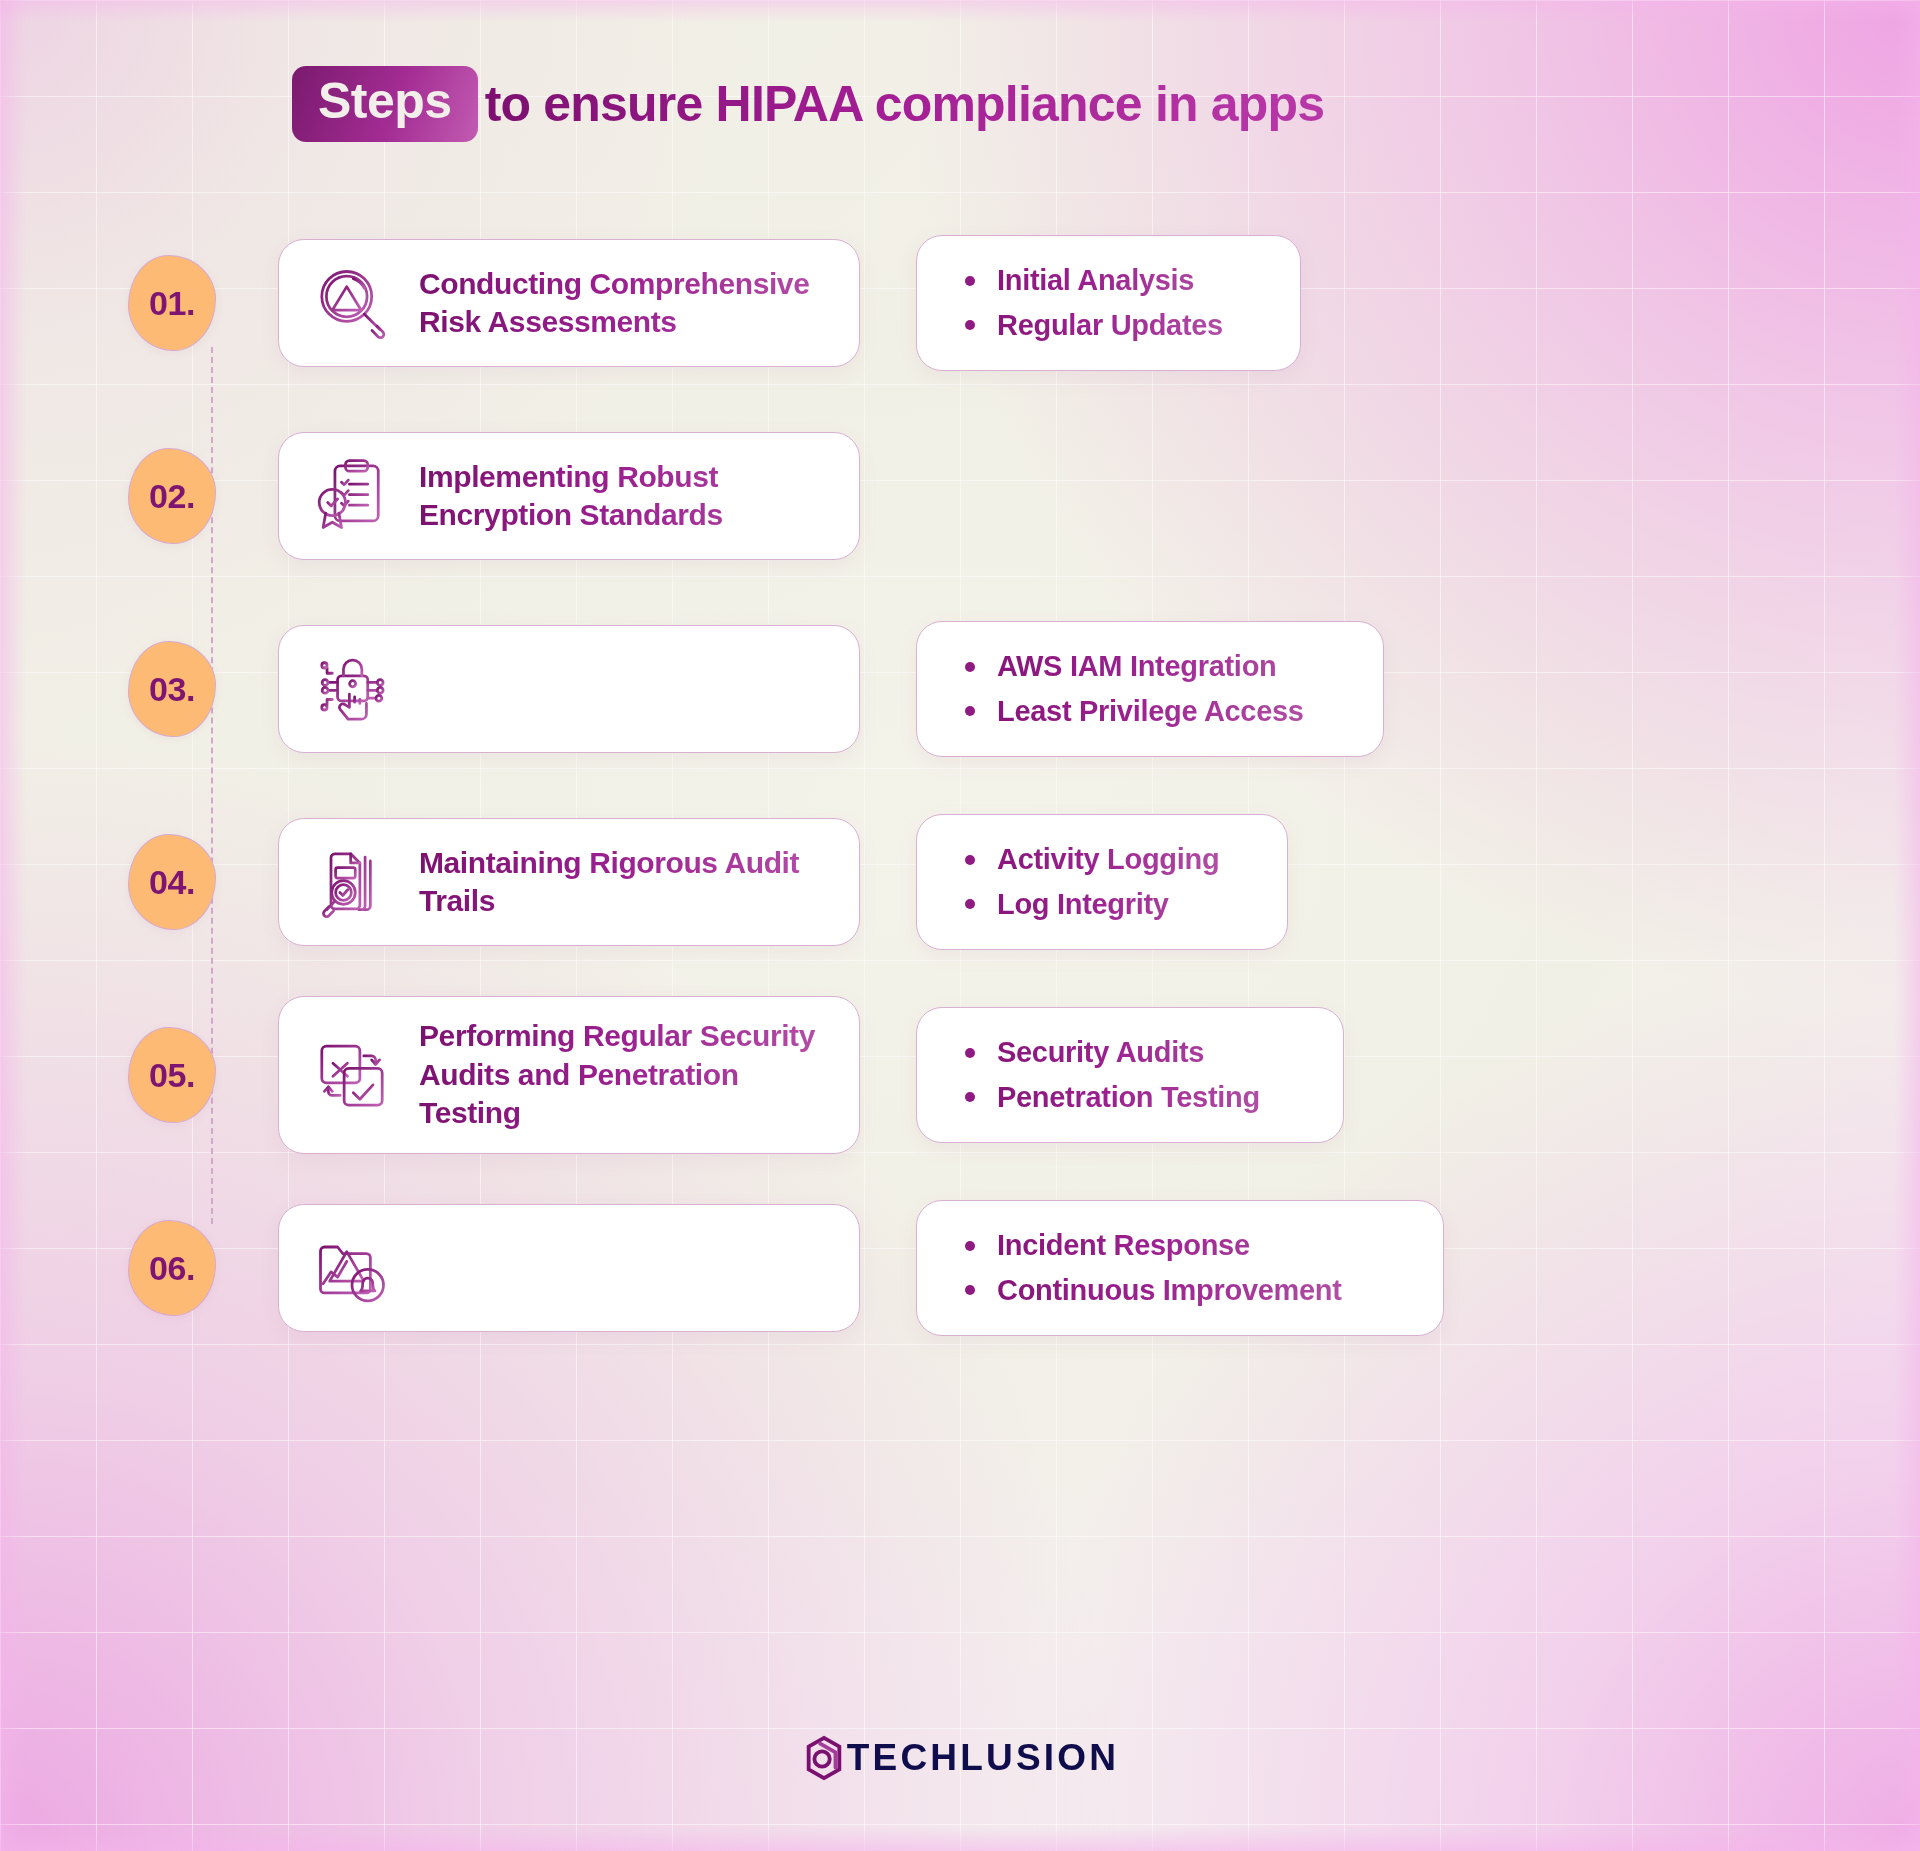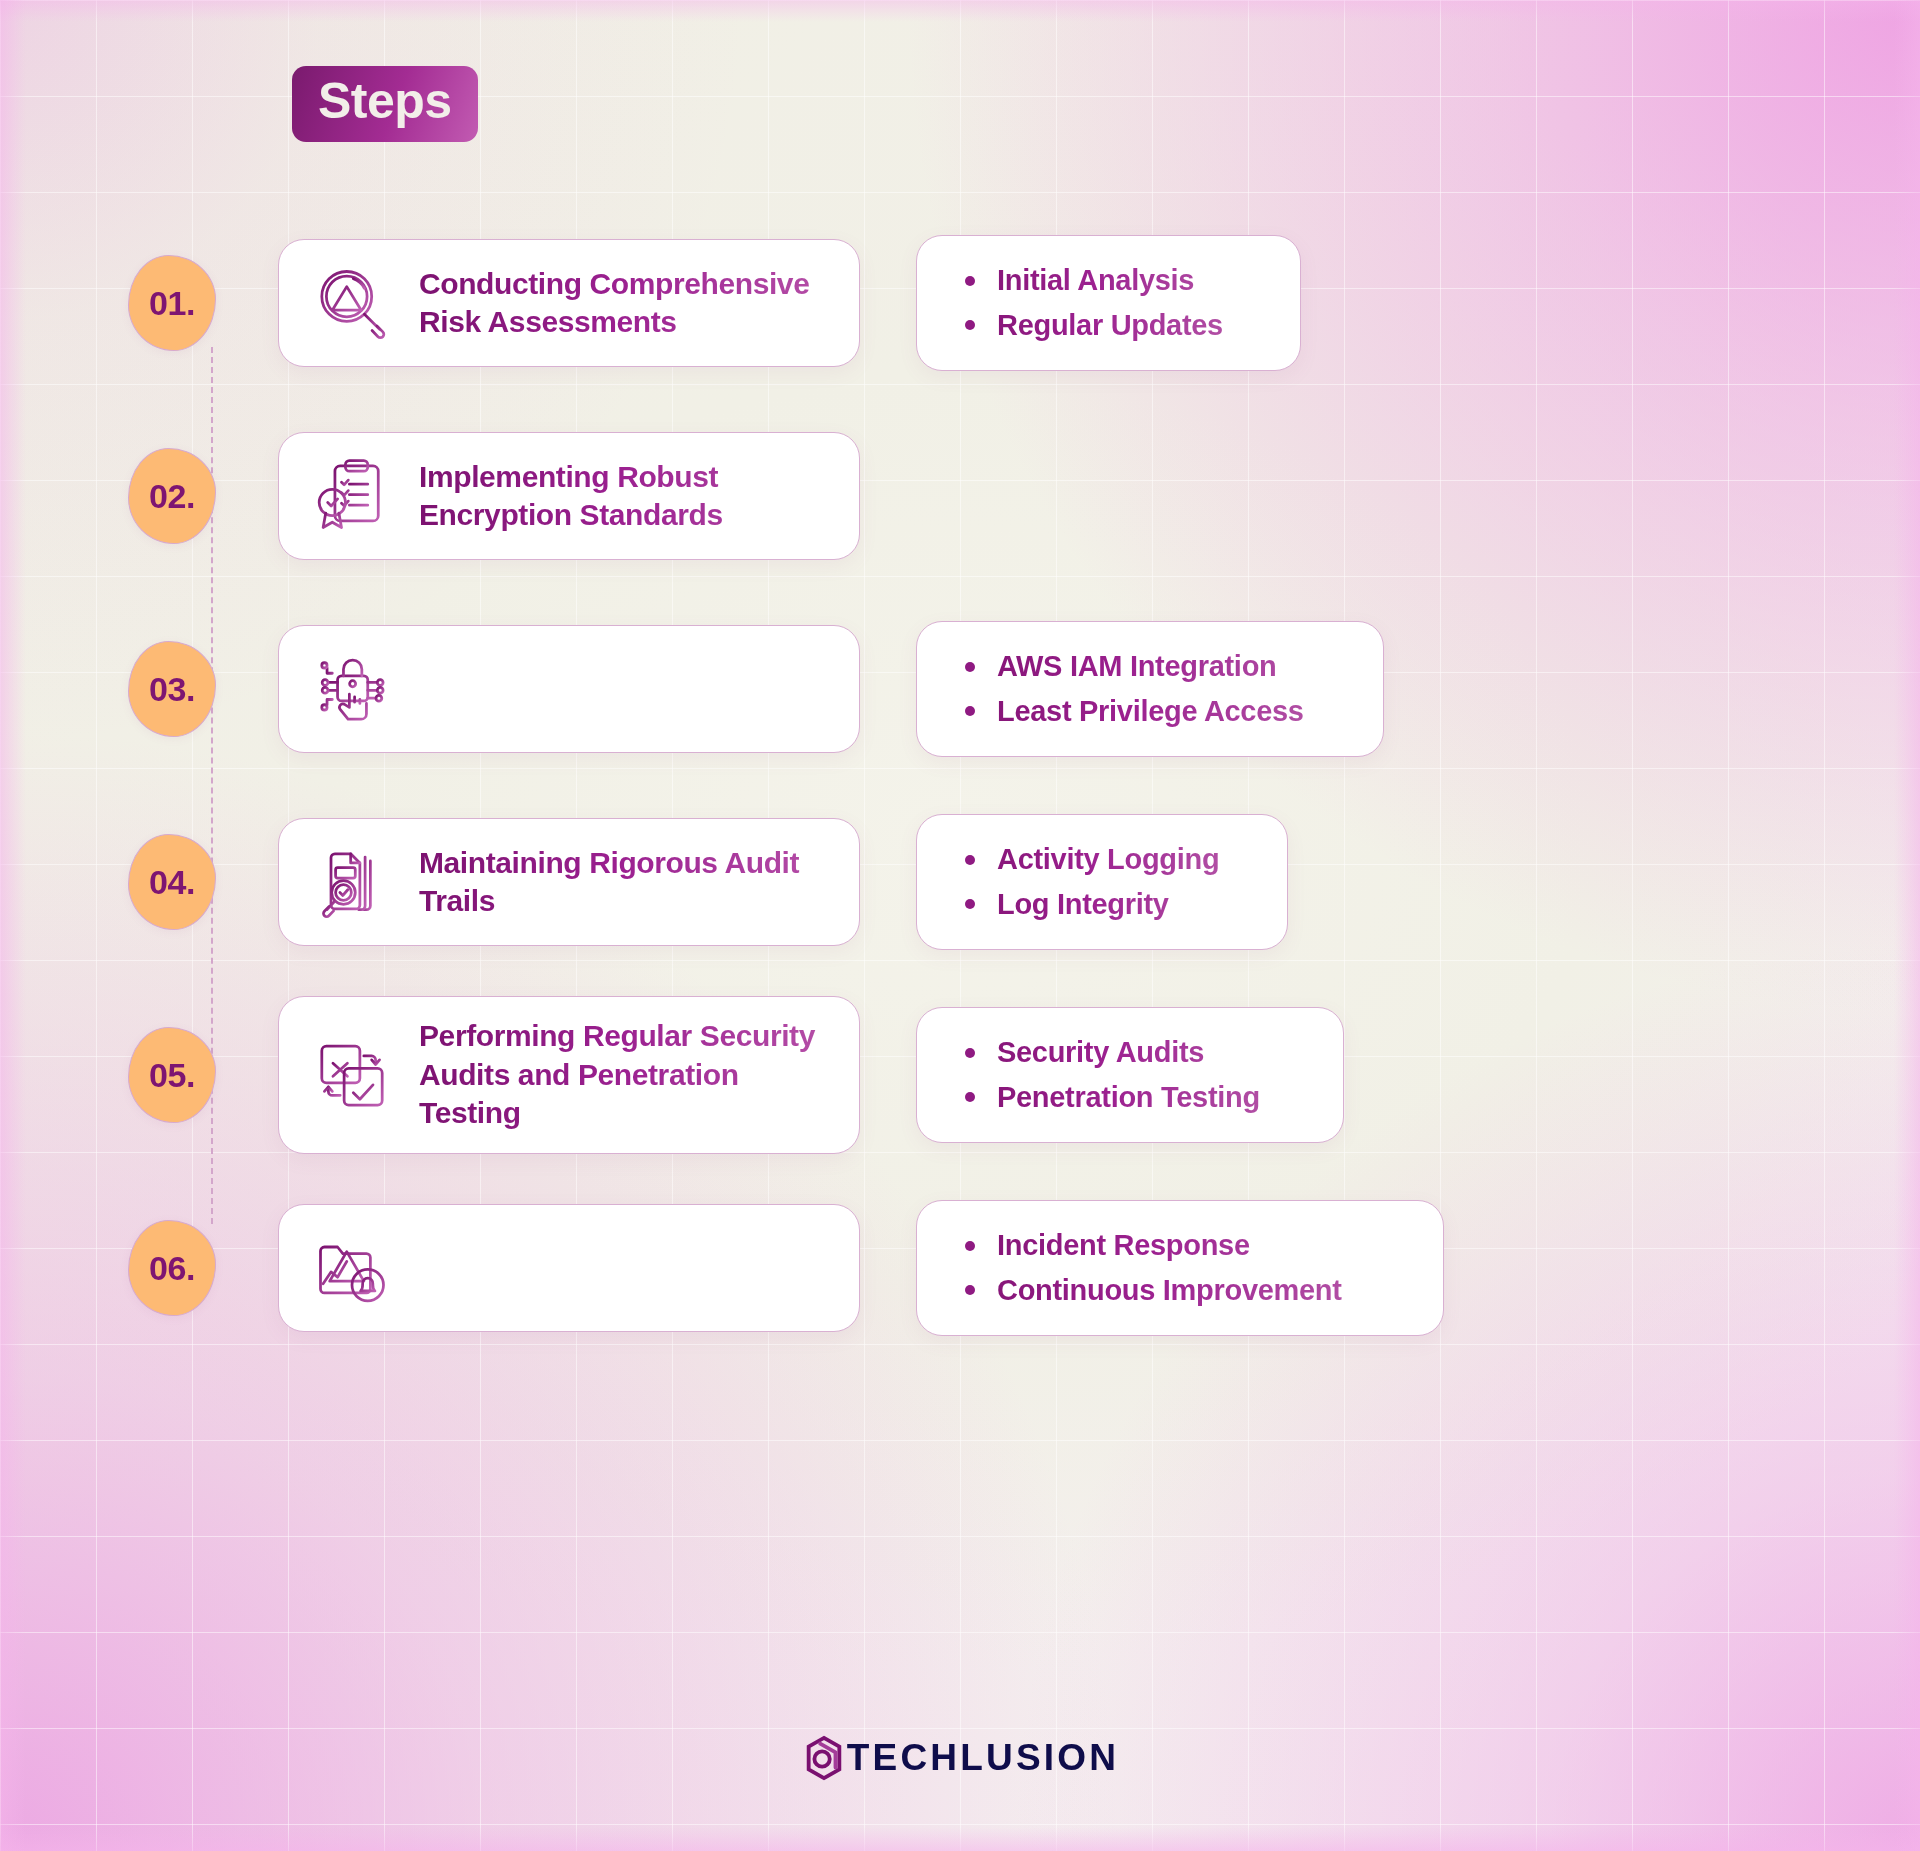--- a/index.html
+++ b/index.html
@@ -158,20 +158,21 @@
 </head>
 <body>
 
 <div class="page">
   <div class="bg-base"></div>
   <div class="bg-grid"></div>
   <div class="bg-edge"></div>
 
   <div class="header">
     <div class="steps-pill">Steps</div>
+    <div class="header-rest">to ensure HIPAA compliance in apps</div>
   </div>
 
   <div class="timeline-line" style="top: 347px; height: 877px;"></div>
 
   <div class="rows" id="rows">
       <div class="row">
     <div class="badge">
       <span>01.</span>
     </div>
 

